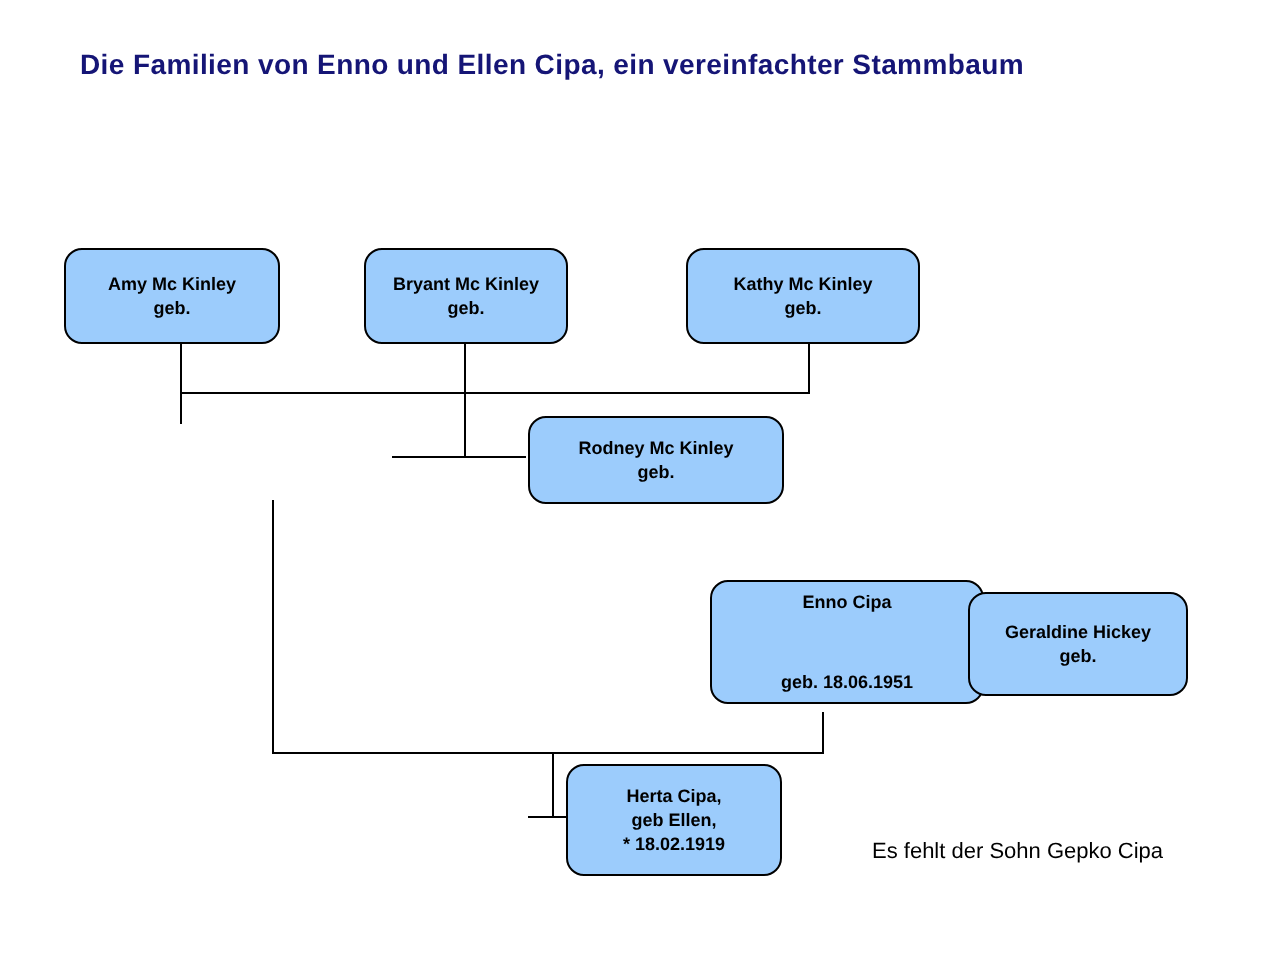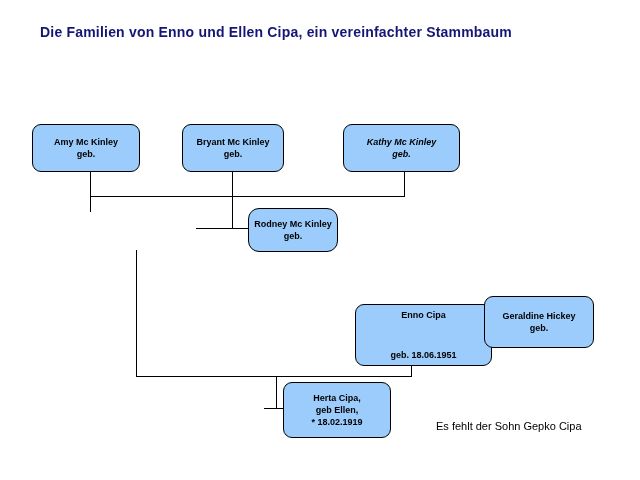--- a/index.html
+++ b/index.html
@@ -104,32 +104,32 @@
   <div class="node" style="left:32px; top:124px; width:108px; height:48px;">
     <span class="line">Amy Mc Kinley</span>
     <span class="line">geb.</span>
   </div>
 
   <div class="node" style="left:182px; top:124px; width:102px; height:48px;">
     <span class="line">Bryant Mc Kinley</span>
     <span class="line">geb.</span>
   </div>
 
-  <div class="node" style="left:343px; top:124px; width:117px; height:48px;font-style:italic;">
+  <div class="node" style="left:343px; top:124px; width:117px; height:48px;">
     <span class="line">Kathy Mc Kinley</span>
     <span class="line">geb.</span>
   </div>
 
 
-  <div class="node" style="left:248px; top:208px; width:90px; height:44px;border-radius:11px;">
+  <div class="node" style="left:264px; top:208px; width:128px; height:44px;">
     <span class="line">Rodney Mc Kinley</span>
     <span class="line">geb.</span>
   </div>
 
-  <div class="node" style="left:355px; top:304px; width:137px; height:62px;gap:28px;">
+  <div class="node" style="left:355px; top:290px; width:137px; height:62px;gap:28px;">
     <span class="line">Enno Cipa</span>
     <span class="line">geb. 18.06.1951</span>
   </div>
 
   <div class="node" style="left:484px; top:296px; width:110px; height:52px;">
     <span class="line">Geraldine Hickey</span>
     <span class="line">geb.</span>
   </div>
 
 

